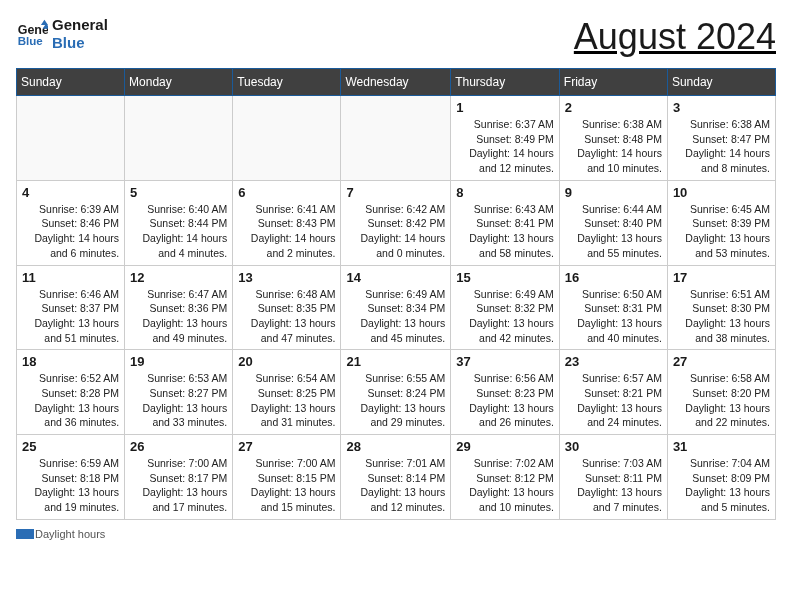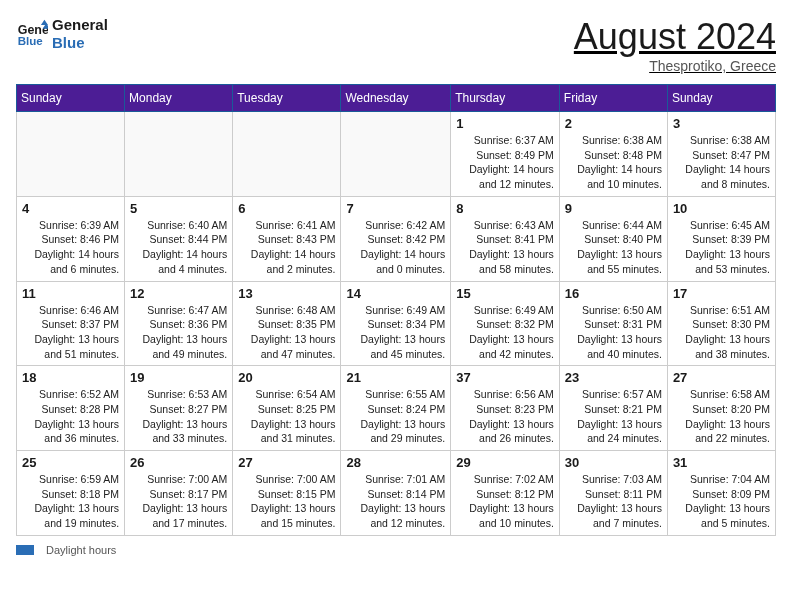--- a/index.html
+++ b/index.html
@@ -37,21 +37,21 @@
     .location {
       font-size: 14px;
       color: #555;
     }
     .calendar {
       width: 100%;
       border-collapse: collapse;
       font-size: 11px;
     }
     .calendar th {
-      background: #4c1d95;
+      background: #404040;
       color: #fff;
       padding: 6px 4px;
       text-align: left;
       font-size: 12px;
       font-weight: normal;
       border: 1px solid #1a5a99;
     }
     .calendar td {
       border: 1px solid #ccc;
       vertical-align: top;
@@ -75,21 +75,21 @@
       line-height: 1.4;
       font-size: 10.5px;
       text-align: right;
     }
     .footer {
       margin-top: 8px;
       font-size: 11px;
       color: #555;
       display: flex;
       align-items: center;
-      gap: 12px;
+      gap: 1px;
     }
     .footer-bar {
       display: inline-block;
       width: 18px;
       height: 10px;
       background: #2a6db5;
       vertical-align: middle;
     }
   </style>
 </head>
@@ -103,21 +103,20 @@
       <polygon points="28,8 36,8 32,2" fill="#2a6db5"></polygon>
       <polygon points="30,12 38,12 34,6" fill="#2a6db5"></polygon>
     </svg>
     <div style="line-height:1.2;">
       <div style="font-size:15px;font-weight:bold;color:#1a1a1a;">General</div>
       <div style="font-size:15px;font-weight:bold;color:#2a6db5;">Blue</div>
     </div>
   </div>
   <div class="title-block">
     <div class="month-year">August 2024</div>
-    <div class="location">Thesprotiko, Greece</div>
   </div>
 </div>
 
 <table class="calendar">
   <thead>
     <tr>
     <th>Sunday</th>
         <th>Monday</th>
         <th>Tuesday</th>
         <th>Wednesday</th>

